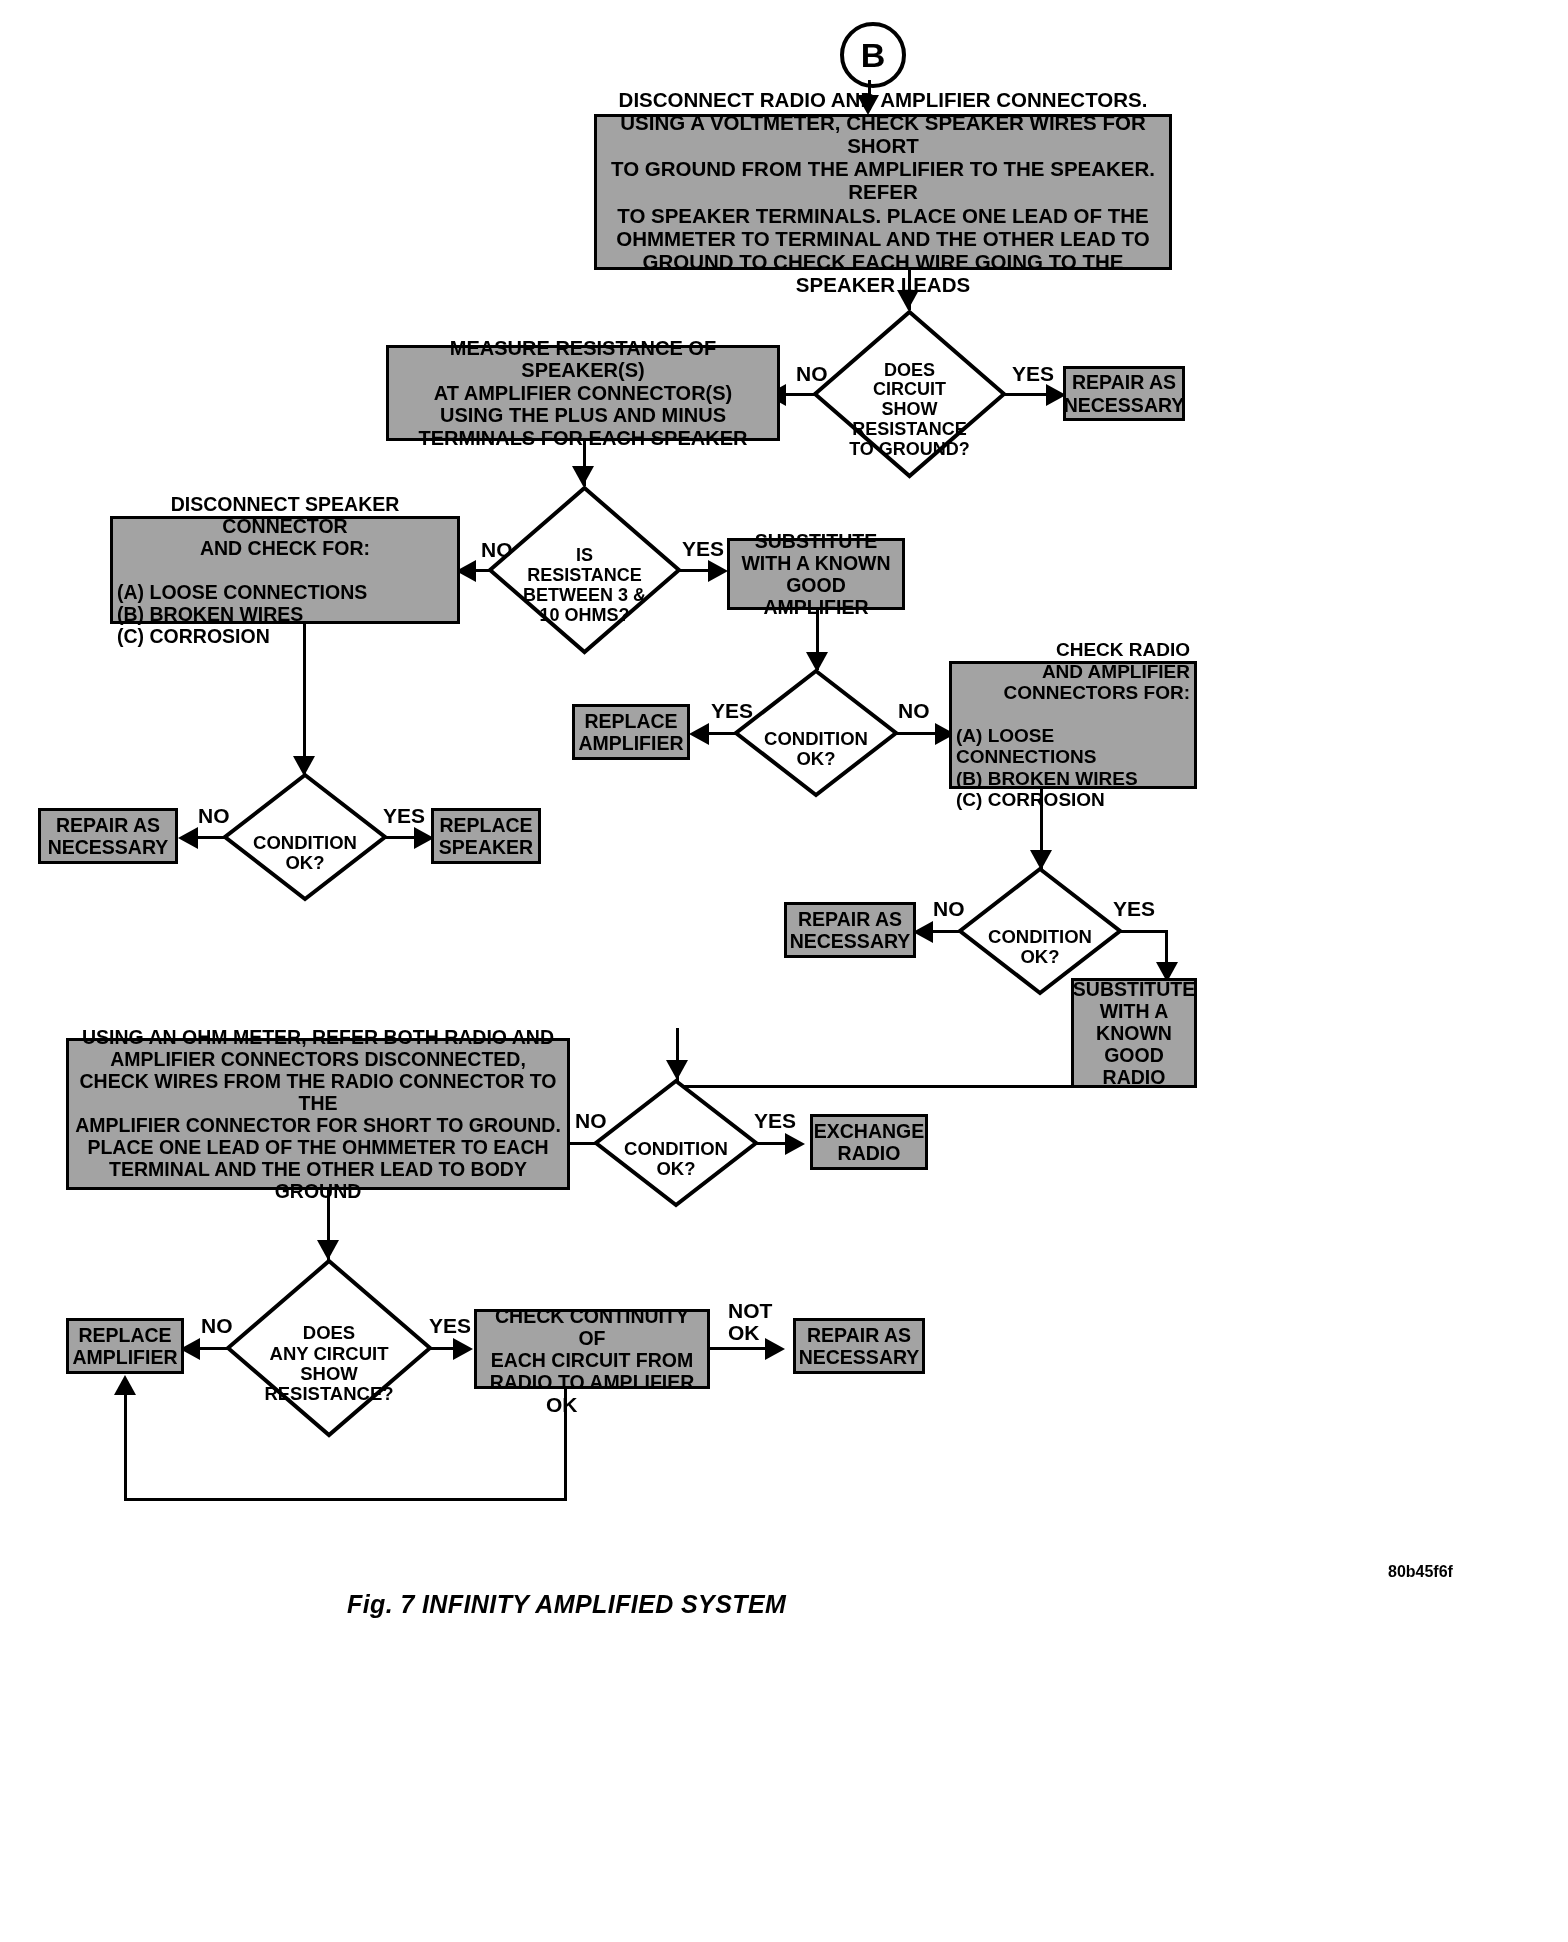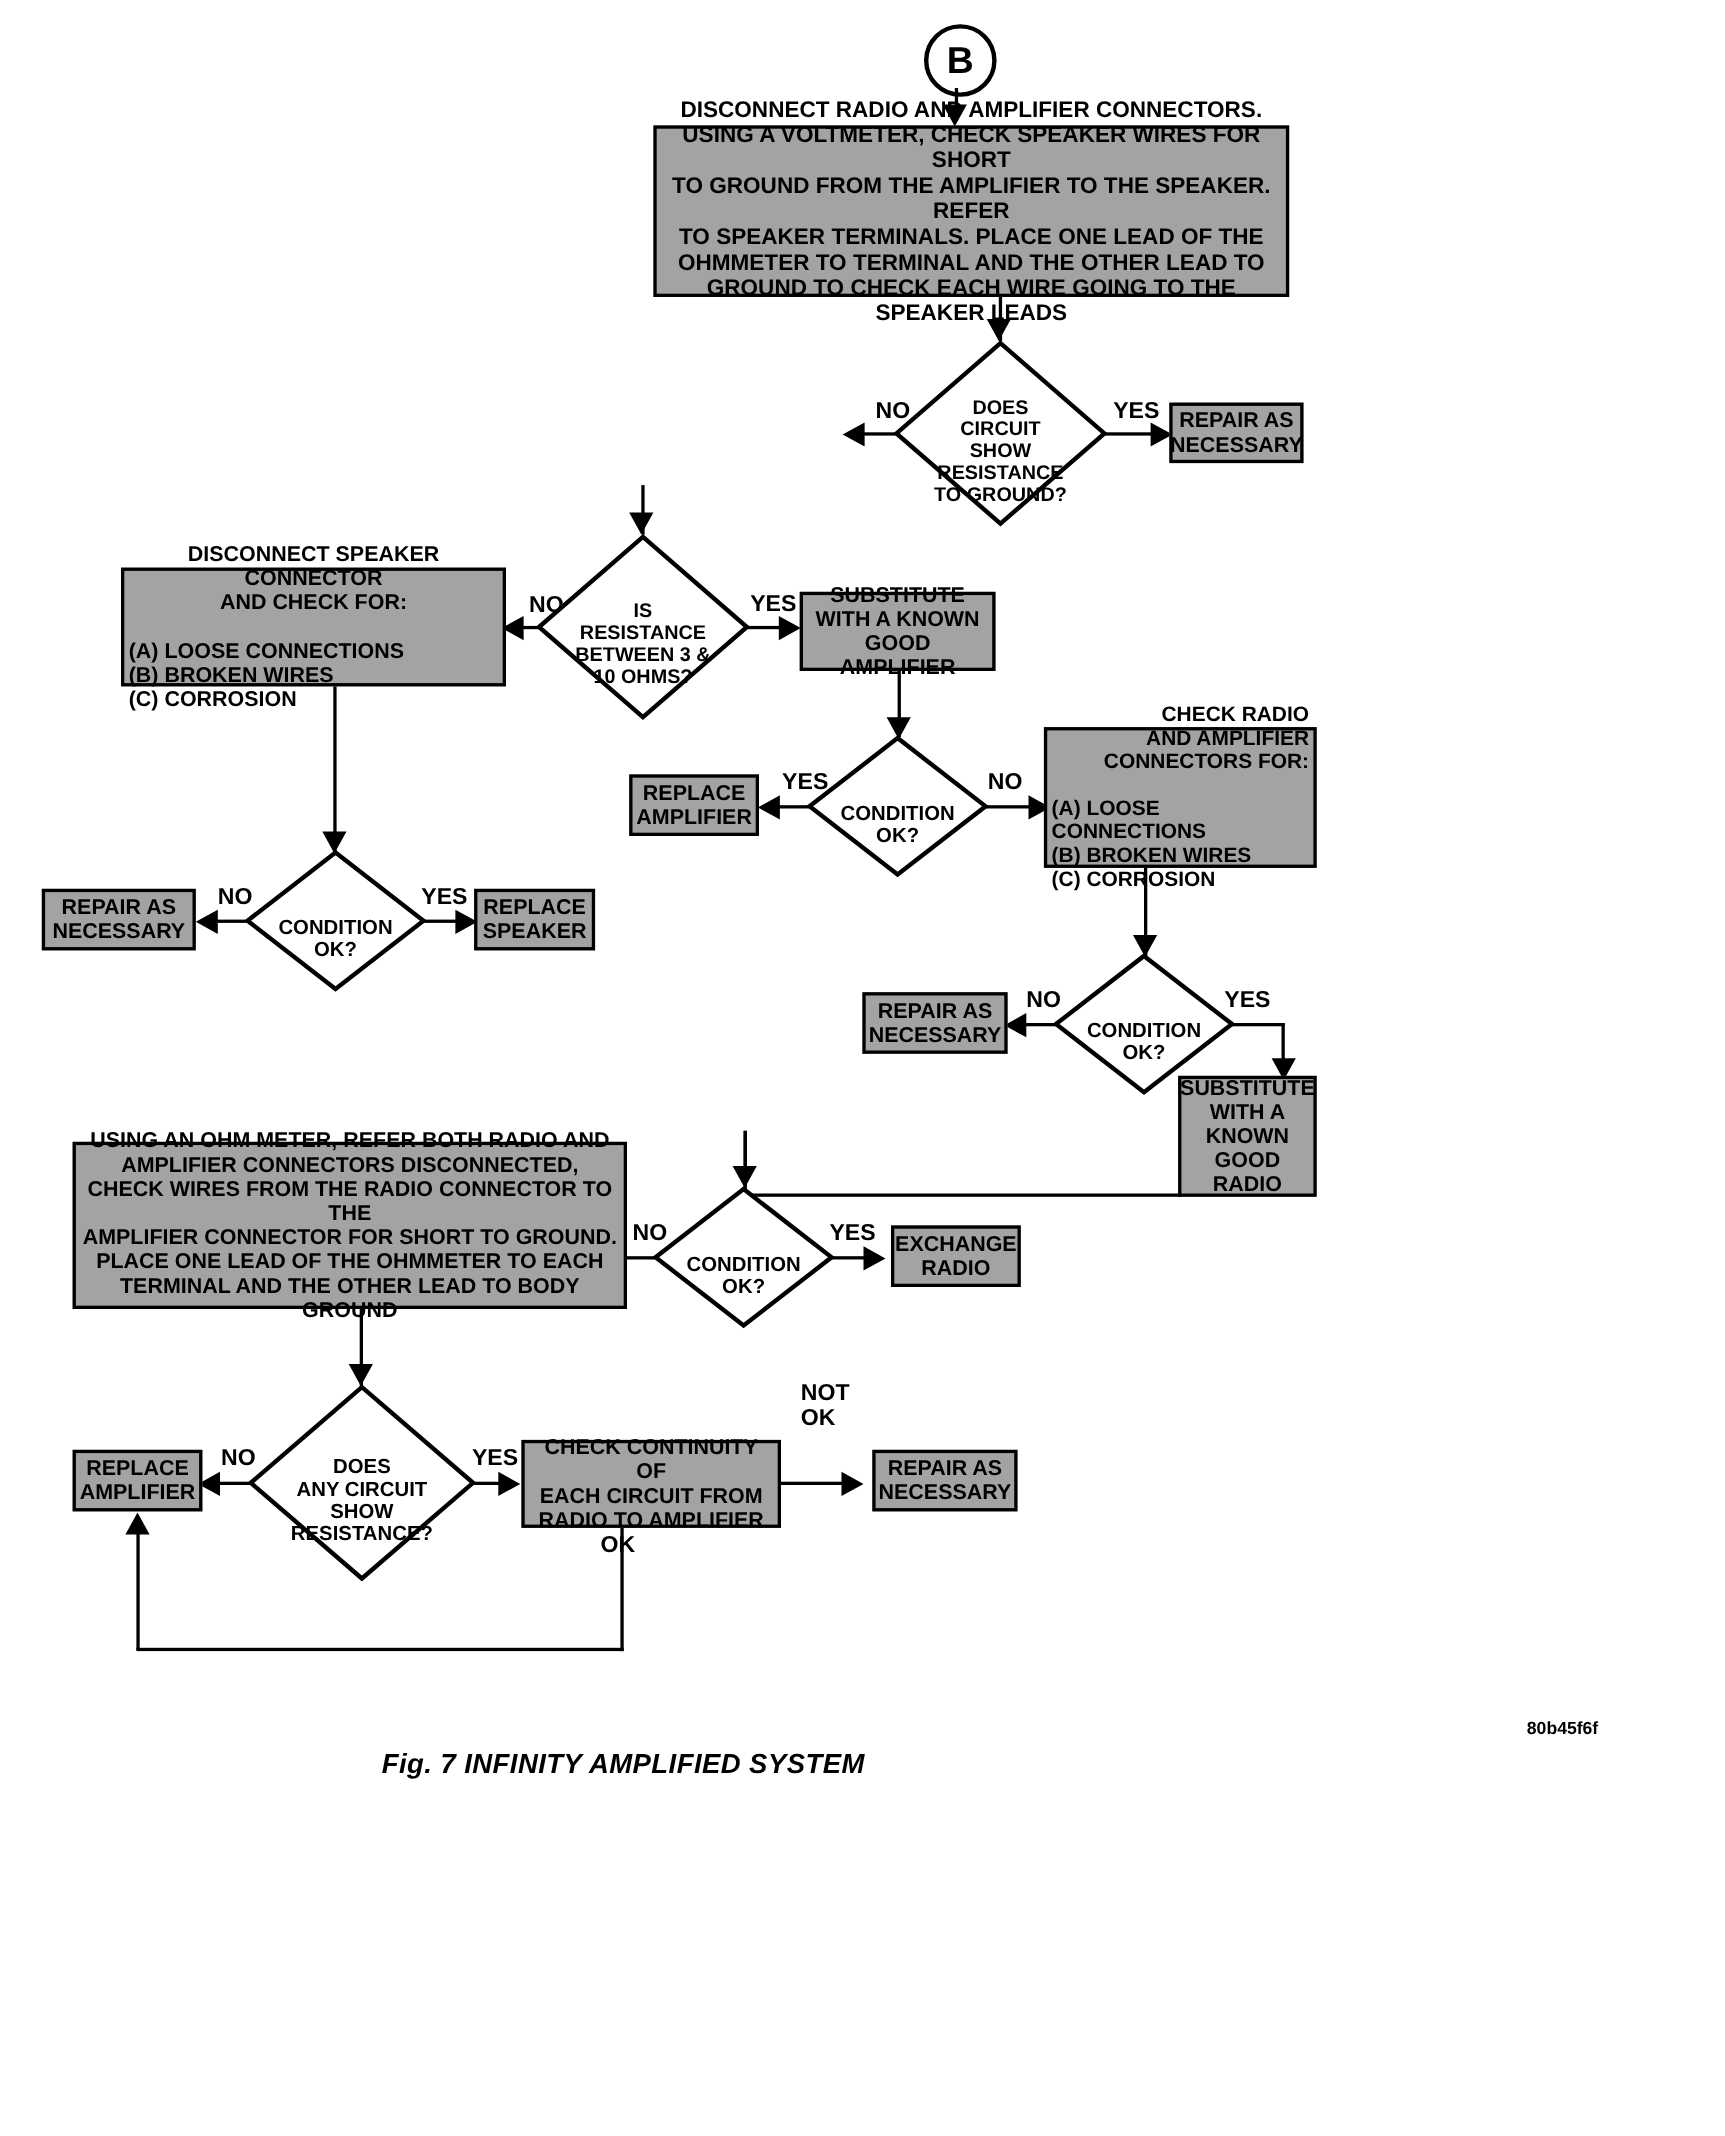--- a/index.html
+++ b/index.html
@@ -87,20 +87,26 @@
 
   <div class="ln hl" style="left:1004px;top:393px;width:48px;"></div>
   <div class="ar ar-r" style="left:1046px;top:384px;"></div>
   <div class="elbl" style="left:1012px;top:363px;">YES</div>
 
   <div class="node pbox ctr" style="left:1063px;top:366px;width:122px;height:55px;font-size:19.5px;">
     <span class="txt">REPAIR AS
 NECESSARY</span>
   </div>
 
+  <div class="node pbox ctr" style="left:386px;top:345px;width:394px;height:96px;font-size:20px;">
+    <span class="txt">MEASURE RESISTANCE OF SPEAKER(S)
+AT AMPLIFIER CONNECTOR(S)
+USING THE PLUS AND MINUS
+TERMINALS FOR EACH SPEAKER</span>
+  </div>
 
   <div class="ln vl" style="left:583px;top:441px;height:45px;"></div>
   <div class="ar ar-d" style="left:572px;top:466px;"></div>
 
   <div class="dia" style="left:487px;top:485px;width:195px;height:170px;">
     <svg class="shape" viewBox="0 0 195 170" preserveAspectRatio="none">
       <polygon points="97.5,3 192,85 97.5,167 3,85" fill="#fff" stroke="#000" stroke-width="4"></polygon>
     </svg>
     <div class="dtxt" style="font-size:18px;">IS
 RESISTANCE
@@ -291,21 +297,21 @@
   </div>
 
   <div class="node pbox ctr" style="left:474px;top:1309px;width:236px;height:80px;font-size:19.5px;">
     <span class="txt">CHECK CONTINUITY OF
 EACH CIRCUIT FROM
 RADIO TO AMPLIFIER</span>
   </div>
 
   <div class="ln hl" style="left:709px;top:1347px;width:62px;"></div>
   <div class="ar ar-r" style="left:765px;top:1338px;"></div>
-  <div class="elbl" style="left:728px;top:1256px;">NOT
+  <div class="elbl" style="left:728px;top:1300px;">NOT
 OK</div>
 
   <div class="node pbox ctr" style="left:793px;top:1318px;width:132px;height:56px;font-size:19.5px;">
     <span class="txt">REPAIR AS
 NECESSARY</span>
   </div>
 
   <div class="ln vl" style="left:564px;top:1389px;height:112px;"></div>
   <div class="elbl" style="left:546px;top:1394px;">OK</div>
   <div class="ln hl" style="left:124px;top:1498px;width:443px;"></div>

